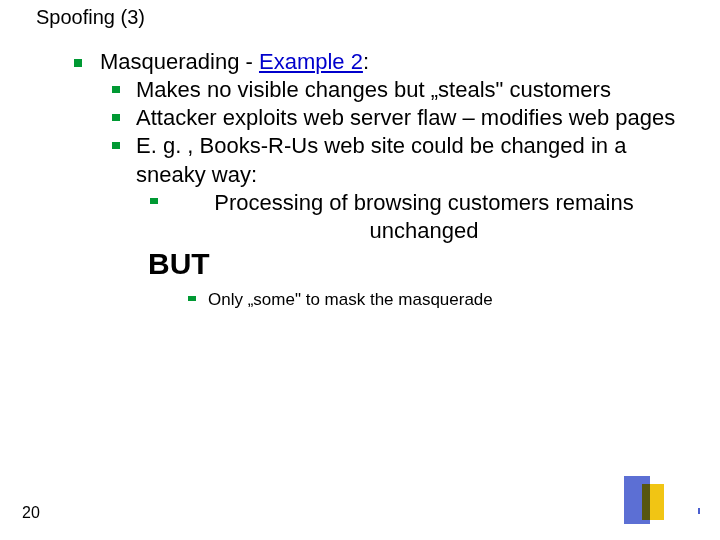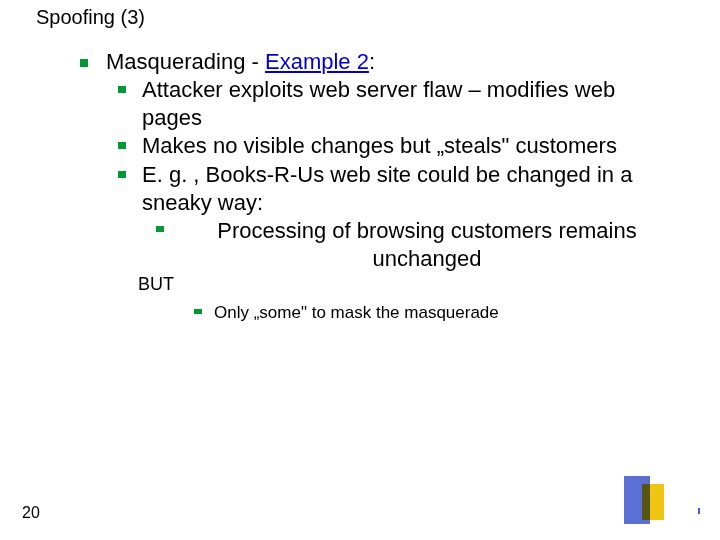--- a/index.html
+++ b/index.html
@@ -22,21 +22,21 @@
   .title {
     position: absolute;
     top: 6px;
     left: 36px;
     font-size: 20px;
     font-weight: 400;
   }
   .content {
     position: absolute;
     top: 48px;
-    left: 80px;
+    left: 74px;
     right: 28px;
   }
   .bullet-sq {
     width: 8px;
     height: 8px;
     background: #009933;
     display: inline-block;
     flex: 0 0 8px;
     margin-top: 11px;
     margin-right: 18px;
@@ -62,23 +62,24 @@
   .row {
     display: flex;
     align-items: flex-start;
   }
   .lvl1 { font-size: 22px; line-height: 1.28; }
   .lvl2 { font-size: 22px; line-height: 1.28; margin-left: 38px; }
   .lvl3 { font-size: 22px; line-height: 1.28; margin-left: 76px; text-align: center; }
   .lvl4 { font-size: 17px; line-height: 1.3; margin-left: 114px; margin-top:6px;}
   .body-text { flex: 1; }
   .standalone {
-    font-size: 18px;
-    margin-left: 58px;
+    font-size: 30px;
+    margin-left: 74px;
     line-height: 1.28;
+    font-weight: bold;
   }
   .slide-number {
     position: absolute;
     left: 22px;
     bottom: 18px;
     font-size: 16px;
     color: #000;
     margin-top: 7px;
   }
   .deco {
@@ -123,26 +124,26 @@
 
     <div class="row lvl1">
       <span class="bullet-sq"></span>
       <span class="body-text">
         <span>Masquerading - </span><span style="color:#0000cc;text-decoration:underline">Example 2</span><span>:</span>
       </span>
     </div>
 
     <div class="row lvl2">
       <span class="bullet-sq sm"></span>
-      <span class="body-text">Attacker exploits web server flaw – modifies web pages</span>
+      <span class="body-text">Makes no visible changes but „steals" customers</span>
     </div>
 
     <div class="row lvl2">
       <span class="bullet-sq sm"></span>
-      <span class="body-text">Makes no visible changes but „steals" customers</span>
+      <span class="body-text">Attacker exploits web server flaw – modifies web pages</span>
     </div>
 
     <div class="row lvl2">
       <span class="bullet-sq sm"></span>
       <span class="body-text">E. g. , Books-R-Us web site could be changed in a sneaky way:</span>
     </div>
 
     <div class="row lvl3">
       <span class="bullet-sq xs"></span>
       <span class="body-text">Processing of browsing customers remains unchanged</span>

